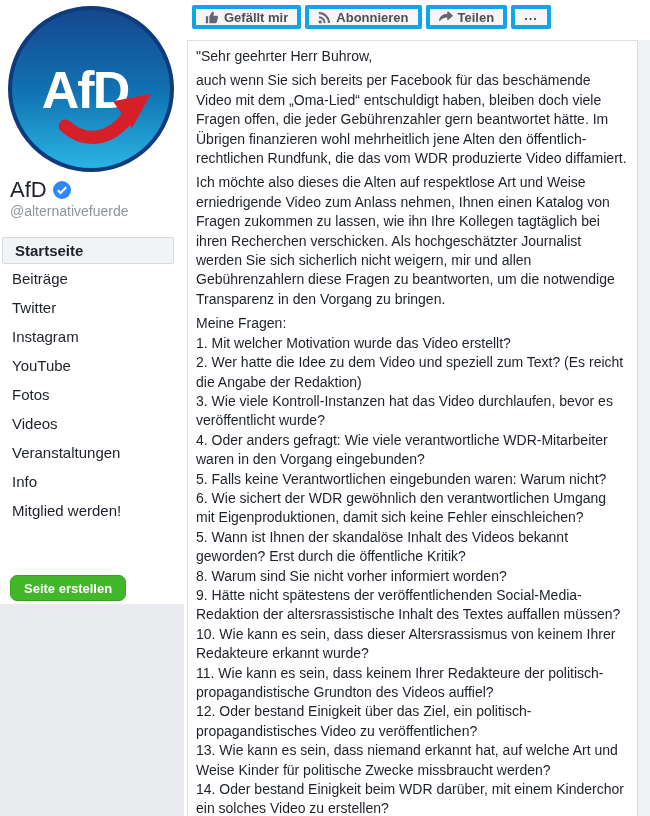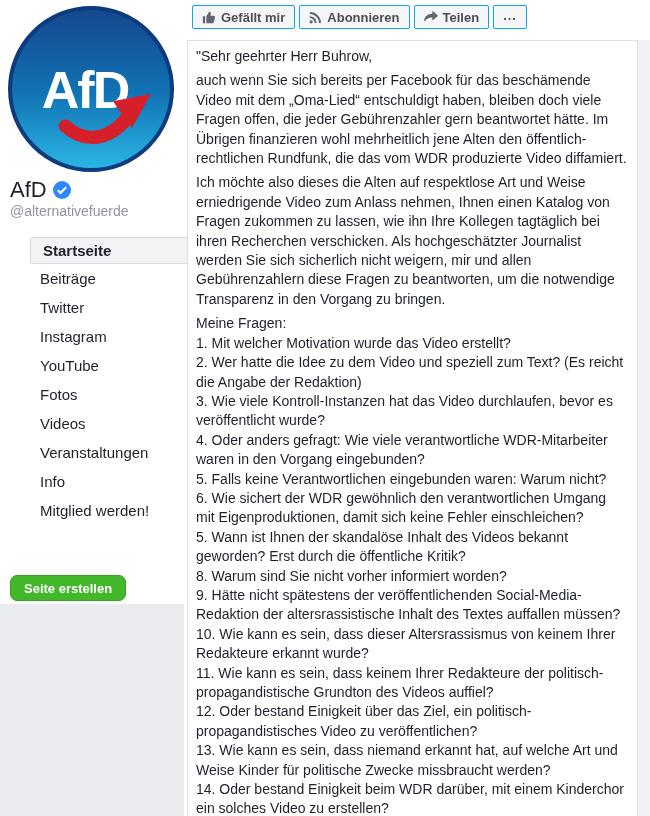--- a/index.html
+++ b/index.html
@@ -23,41 +23,41 @@
   .logo-text{
     position:absolute;left:0;top:50px;width:100%;padding-right:12px;box-sizing:border-box;
     text-align:center;font-size:52px;font-weight:bold;color:#ffffff;letter-spacing:-2px;
   }
   .logo-arrow{position:absolute;left:0;top:0;width:158px;height:158px;}
   .name-row{position:absolute;left:10px;top:177px;display:flex;align-items:center;gap:6px;}
   .page-name{font-size:22px;font-weight:400;margin:0;color:#1d2129;}
   .verified{width:18px;height:18px;display:block;}
   .handle{position:absolute;left:10px;top:203px;font-size:14px;color:#90949c;}
 
-  .nav{position:absolute;left:0;top:237px;width:184px;padding-left:28px;}
+  .nav{position:absolute;left:0;top:237px;width:184px;}
   .nav-item{
     display:block;height:29px;line-height:29px;padding-left:12px;
     font-size:15px;color:#1d2129;text-decoration:none;box-sizing:border-box;
   }
   .nav-item.active{
     background:#f2f3f5;border:1px solid #d8dade;border-radius:2px;
     margin-left:2px;width:172px;font-weight:bold;height:27px;line-height:25px;
   }
   .create-page{
     position:absolute;left:10px;top:575px;height:26px;padding:0 13px;
     background:#42b72a;border:1px solid #36a420;border-radius:7px;
     color:#ffffff;font-size:13px;font-weight:bold;font-family:"Liberation Sans",sans-serif;
     cursor:pointer;
   }
 
   
   .toolbar{position:absolute;left:192px;top:5px;display:flex;gap:4px;}
   .tb-btn{
     height:24px;display:inline-flex;align-items:center;gap:5px;padding:0 9px;
-    background:#f5f6f7;border:1px solid #0ea5e9;border-radius:2px;
+    background:#f5f6f7;border:4px solid #0ea5e9;border-radius:2px;
     color:#4b4f56;font-size:13px;font-weight:bold;font-family:"Liberation Sans",sans-serif;
     cursor:pointer;white-space:nowrap;
   }
   .tb-btn svg{display:block;}
   .more-dots{letter-spacing:1px;font-weight:bold;position:relative;top:-2px;}
 
   
   .post-card{
     position:absolute;left:187px;top:40px;width:451px;height:786px;box-sizing:border-box;
     background:#ffffff;border:1px solid #dddfe2;

